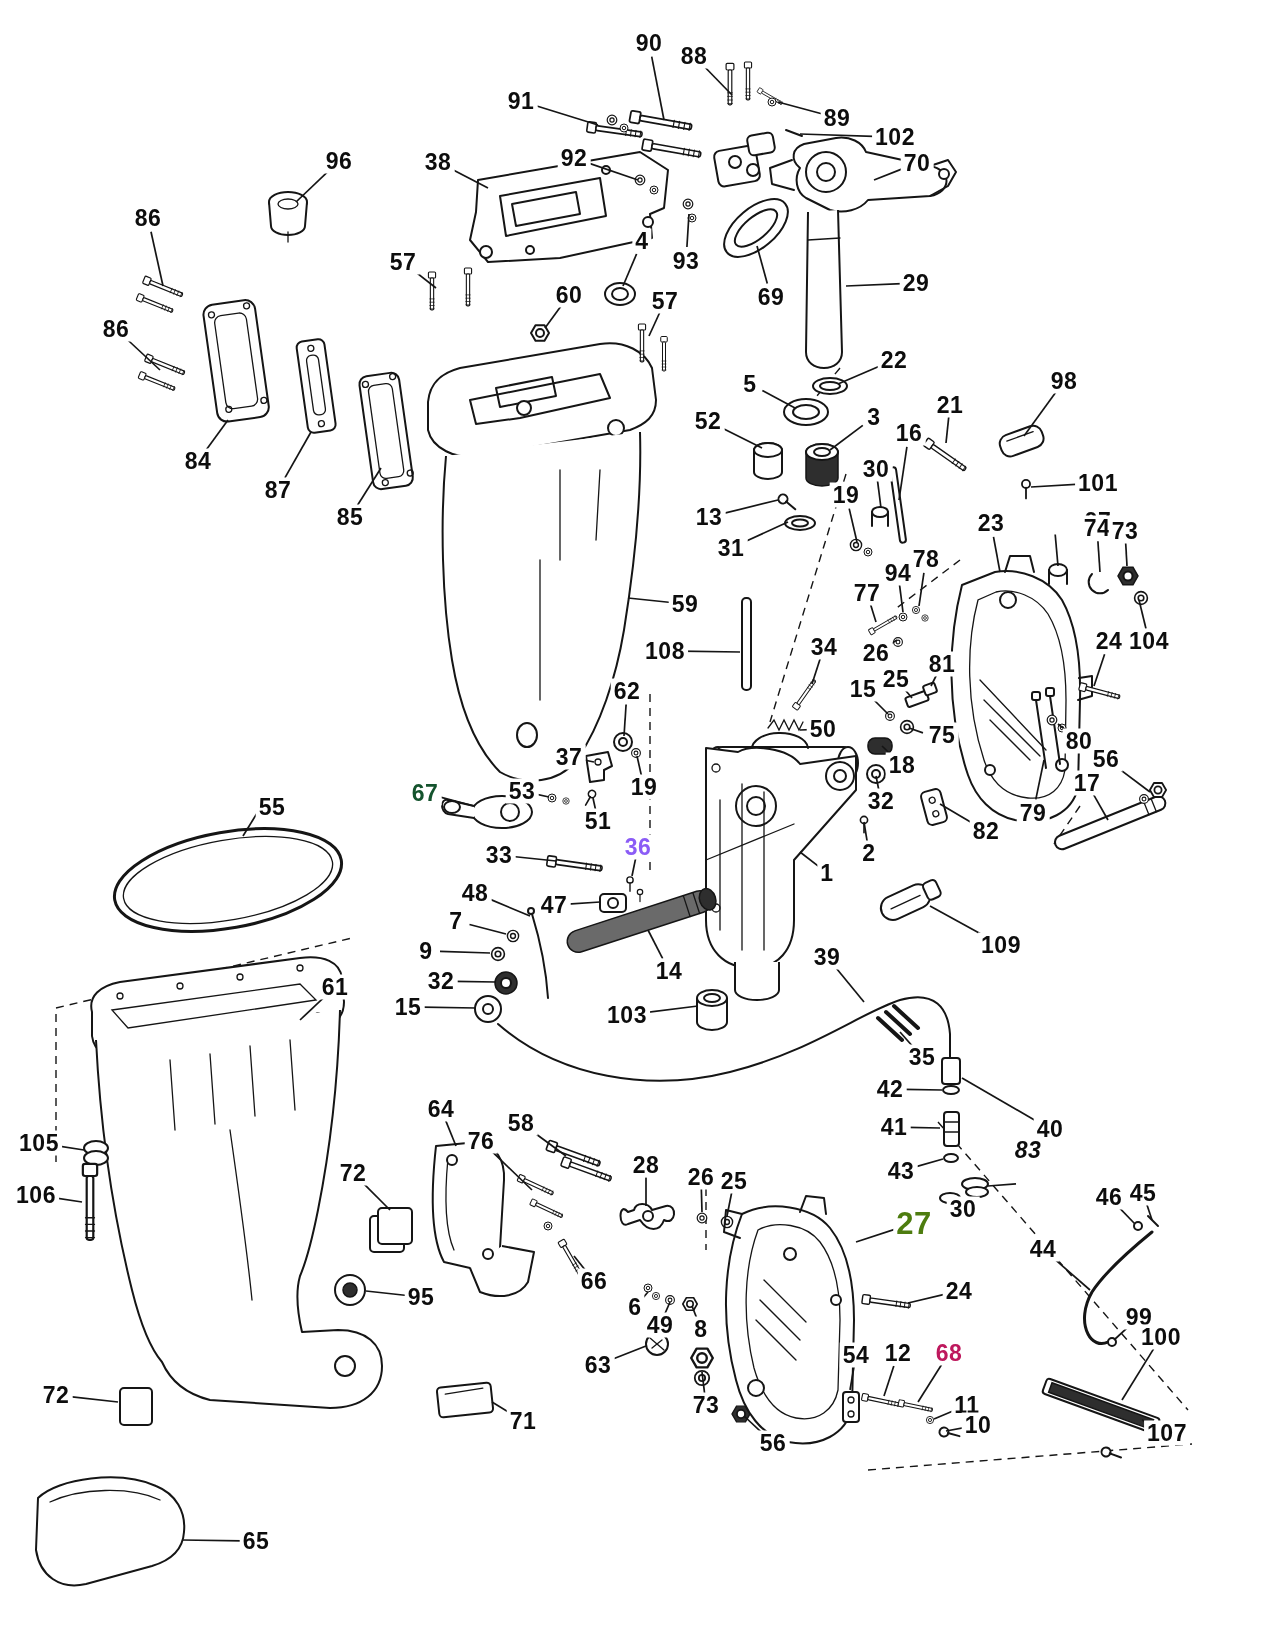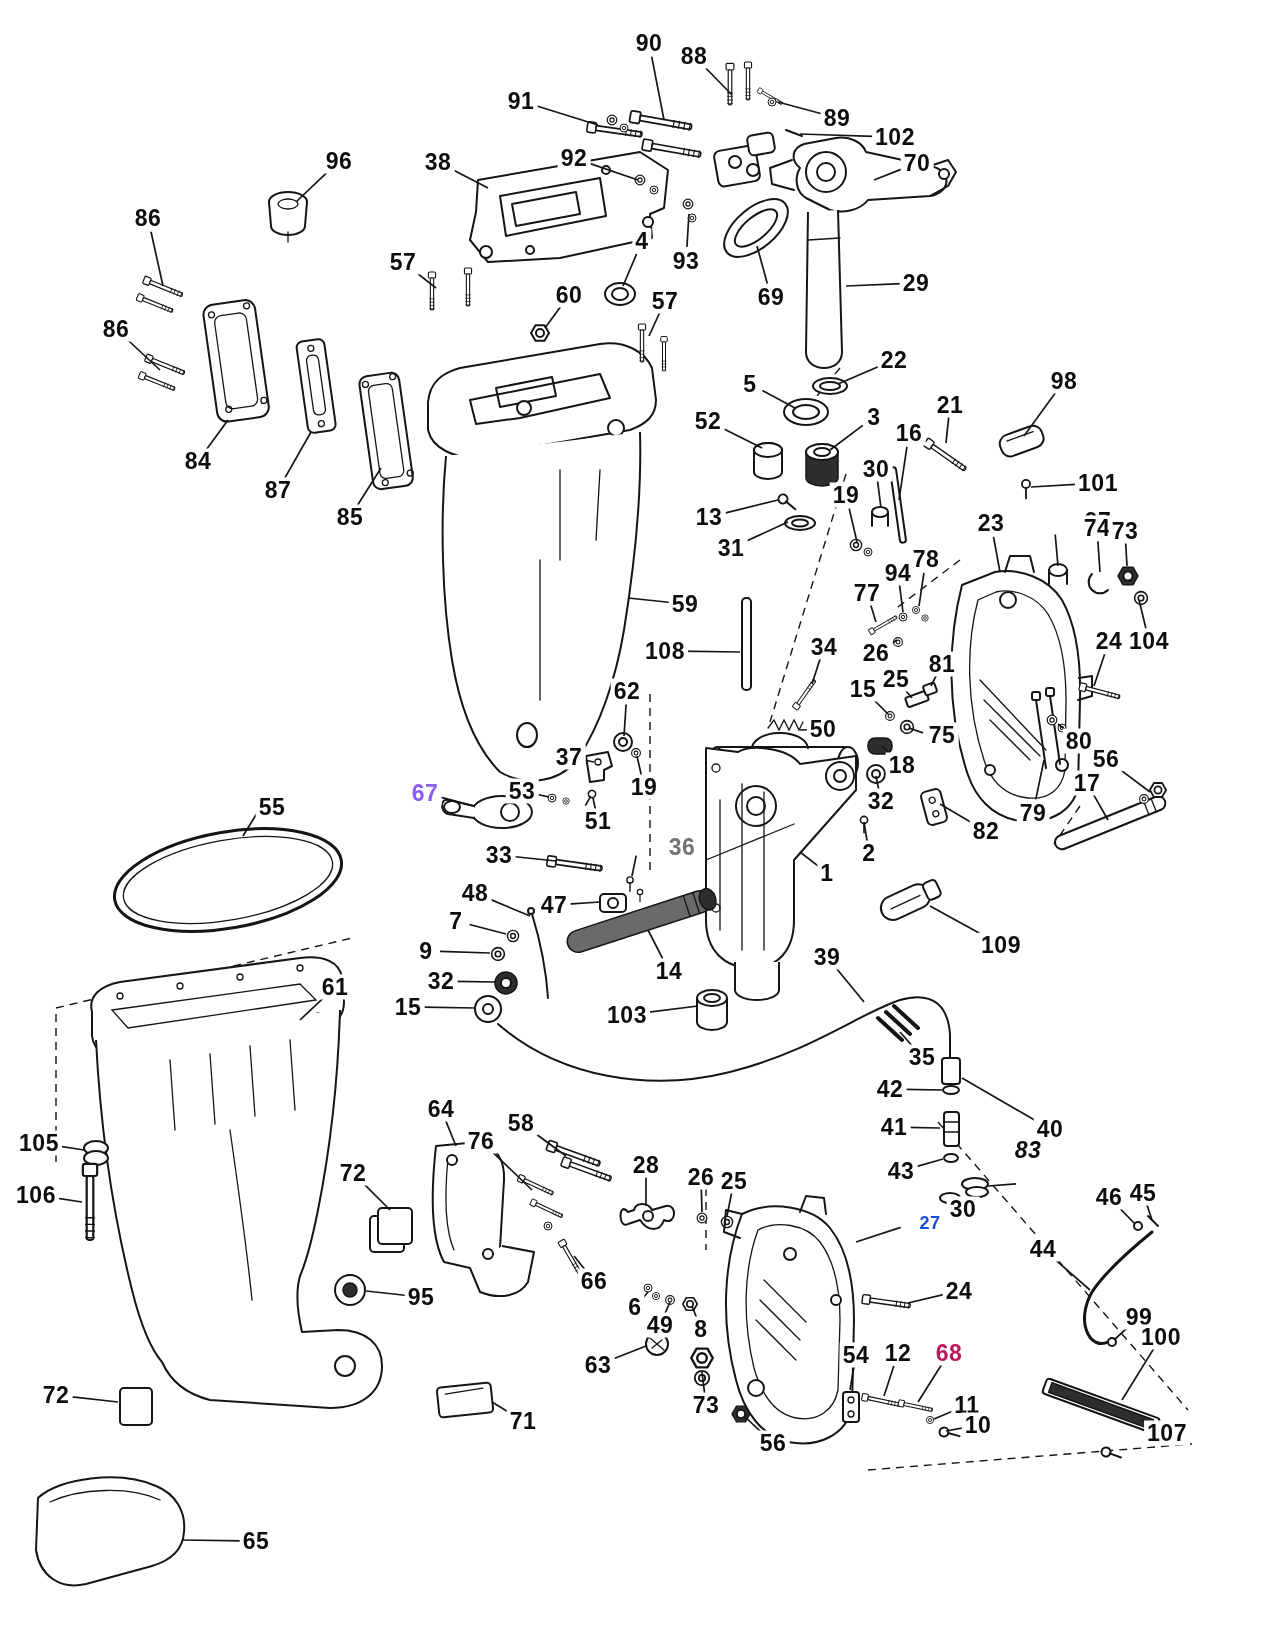--- a/index.html
+++ b/index.html
@@ -644,29 +644,29 @@
       <div class="callout" style="left: 1079px; top: 741px; color: rgb(13, 13, 13); font-size: 23px;">80</div>
       <div class="callout" style="left: 1106px; top: 759px; color: rgb(13, 13, 13); font-size: 23px;">56</div>
       <div class="callout" style="left: 823px; top: 729px; color: rgb(13, 13, 13); font-size: 23px;">50</div>
       <div class="callout" style="left: 929px; top: 735px; color: rgb(13, 13, 13); font-size: 23px; margin-left: 13px;">75</div>
       <div class="callout" style="left: 902px; top: 765px; color: rgb(13, 13, 13); font-size: 23px;">18</div>
       <div class="callout" style="left: 569px; top: 757px; color: rgb(13, 13, 13); font-size: 23px;">37</div>
       <div class="callout" style="left: 644px; top: 787px; color: rgb(13, 13, 13); font-size: 23px;">19</div>
       <div class="callout" style="left: 881px; top: 801px; color: rgb(13, 13, 13); font-size: 23px;">32</div>
       <div class="callout" style="left: 1087px; top: 783px; color: rgb(13, 13, 13); font-size: 23px;">17</div>
       <div class="callout" style="left: 522px; top: 791px; color: rgb(13, 13, 13); font-size: 23px;">53</div>
-      <div class="callout" style="left: 425px; top: 793px; color: #8b5cf6; font-size: 23px;">67</div>
+      <div class="callout" style="left: 425px; top: 793px; color: #14532d; font-size: 23px;">67</div>
       <div class="callout" style="left: 272px; top: 789px; color: rgb(13, 13, 13); font-size: 23px; margin-top: 18px;">55</div>
       <div class="callout" style="left: 598px; top: 821px; color: rgb(13, 13, 13); font-size: 23px;">51</div>
       <div class="callout" style="left: 869px; top: 853px; color: rgb(13, 13, 13); font-size: 23px;">2</div>
       <div class="callout" style="left: 1033px; top: 813px; color: rgb(13, 13, 13); font-size: 23px;">79</div>
       <div class="callout" style="left: 986px; top: 831px; color: rgb(13, 13, 13); font-size: 23px;">82</div>
       <div class="callout" style="left: 827px; top: 873px; color: rgb(13, 13, 13); font-size: 23px;">1</div>
       <div class="callout" style="left: 499px; top: 855px; color: rgb(13, 13, 13); font-size: 23px;">33</div>
-      <div class="callout" style="left: 638px; top: 847px; color: #737373; font-size: 23px; margin-left: 44px;">36</div>
+      <div class="callout" style="left: 638px; top: 847px; color: #8b5cf6; font-size: 23px;">36</div>
       <div class="callout" style="left: 475px; top: 893px; color: rgb(13, 13, 13); font-size: 23px;">48</div>
       <div class="callout" style="left: 554px; top: 905px; color: rgb(13, 13, 13); font-size: 23px;">47</div>
       <div class="callout" style="left: 456px; top: 921px; color: rgb(13, 13, 13); font-size: 23px;">7</div>
       <div class="callout" style="left: 426px; top: 951px; color: rgb(13, 13, 13); font-size: 23px;">9</div>
       <div class="callout" style="left: 669px; top: 971px; color: rgb(13, 13, 13); font-size: 23px;">14</div>
       <div class="callout" style="left: 1001px; top: 945px; color: rgb(13, 13, 13); font-size: 23px;">109</div>
       <div class="callout" style="left: 441px; top: 981px; color: rgb(13, 13, 13); font-size: 23px;">32</div>
       <div class="callout" style="left: 408px; top: 1007px; color: rgb(13, 13, 13); font-size: 23px;">15</div>
       <div class="callout" style="left: 627px; top: 1015px; color: rgb(13, 13, 13); font-size: 23px;">103</div>
       <div class="callout" style="left: 827px; top: 957px; color: rgb(13, 13, 13); font-size: 23px;">39</div>
@@ -679,21 +679,21 @@
       <div class="callout" style="left: 901px; top: 1171px; color: rgb(13, 13, 13); font-size: 23px;">43</div>
       <div class="callout" style="left: 36px; top: 1195px; color: rgb(13, 13, 13); font-size: 23px;">106</div>
       <div class="callout" style="left: 441px; top: 1109px; color: rgb(13, 13, 13); font-size: 23px;">64</div>
       <div class="callout" style="left: 481px; top: 1141px; color: rgb(13, 13, 13); font-size: 23px;">76</div>
       <div class="callout" style="left: 521px; top: 1123px; color: rgb(13, 13, 13); font-size: 23px;">58</div>
       <div class="callout" style="left: 1028px; top: 1150px; color: rgb(13, 13, 13); font-size: 23px; font-style: italic;">83</div>
       <div class="callout" style="left: 963px; top: 1209px; color: rgb(13, 13, 13); font-size: 23px;">30</div>
       <div class="callout" style="left: 646px; top: 1165px; color: rgb(13, 13, 13); font-size: 23px;">28</div>
       <div class="callout" style="left: 701px; top: 1177px; color: rgb(13, 13, 13); font-size: 23px;">26</div>
       <div class="callout" style="left: 734px; top: 1181px; color: rgb(13, 13, 13); font-size: 23px;">25</div>
-      <div class="callout" style="left: 914px; top: 1223px; color: #1d4ed8; font-size: 18px; margin-left: 16px;">27</div>
+      <div class="callout" style="left: 914px; top: 1223px; color: #4d7c0f; font-size: 31px;">27</div>
       <div class="callout" style="left: 353px; top: 1173px; color: rgb(13, 13, 13); font-size: 23px;">72</div>
       <div class="callout" style="left: 1109px; top: 1197px; color: rgb(13, 13, 13); font-size: 23px;">46</div>
       <div class="callout" style="left: 1143px; top: 1193px; color: rgb(13, 13, 13); font-size: 23px;">45</div>
       <div class="callout" style="left: 1043px; top: 1249px; color: rgb(13, 13, 13); font-size: 23px;">44</div>
       <div class="callout" style="left: 594px; top: 1281px; color: rgb(13, 13, 13); font-size: 23px;">66</div>
       <div class="callout" style="left: 421px; top: 1297px; color: rgb(13, 13, 13); font-size: 23px;">95</div>
       <div class="callout" style="left: 959px; top: 1291px; color: rgb(13, 13, 13); font-size: 23px;">24</div>
       <div class="callout" style="left: 635px; top: 1307px; color: rgb(13, 13, 13); font-size: 23px;">6</div>
       <div class="callout" style="left: 660px; top: 1325px; color: rgb(13, 13, 13); font-size: 23px;">49</div>
       <div class="callout" style="left: 701px; top: 1329px; color: rgb(13, 13, 13); font-size: 23px;">8</div>

